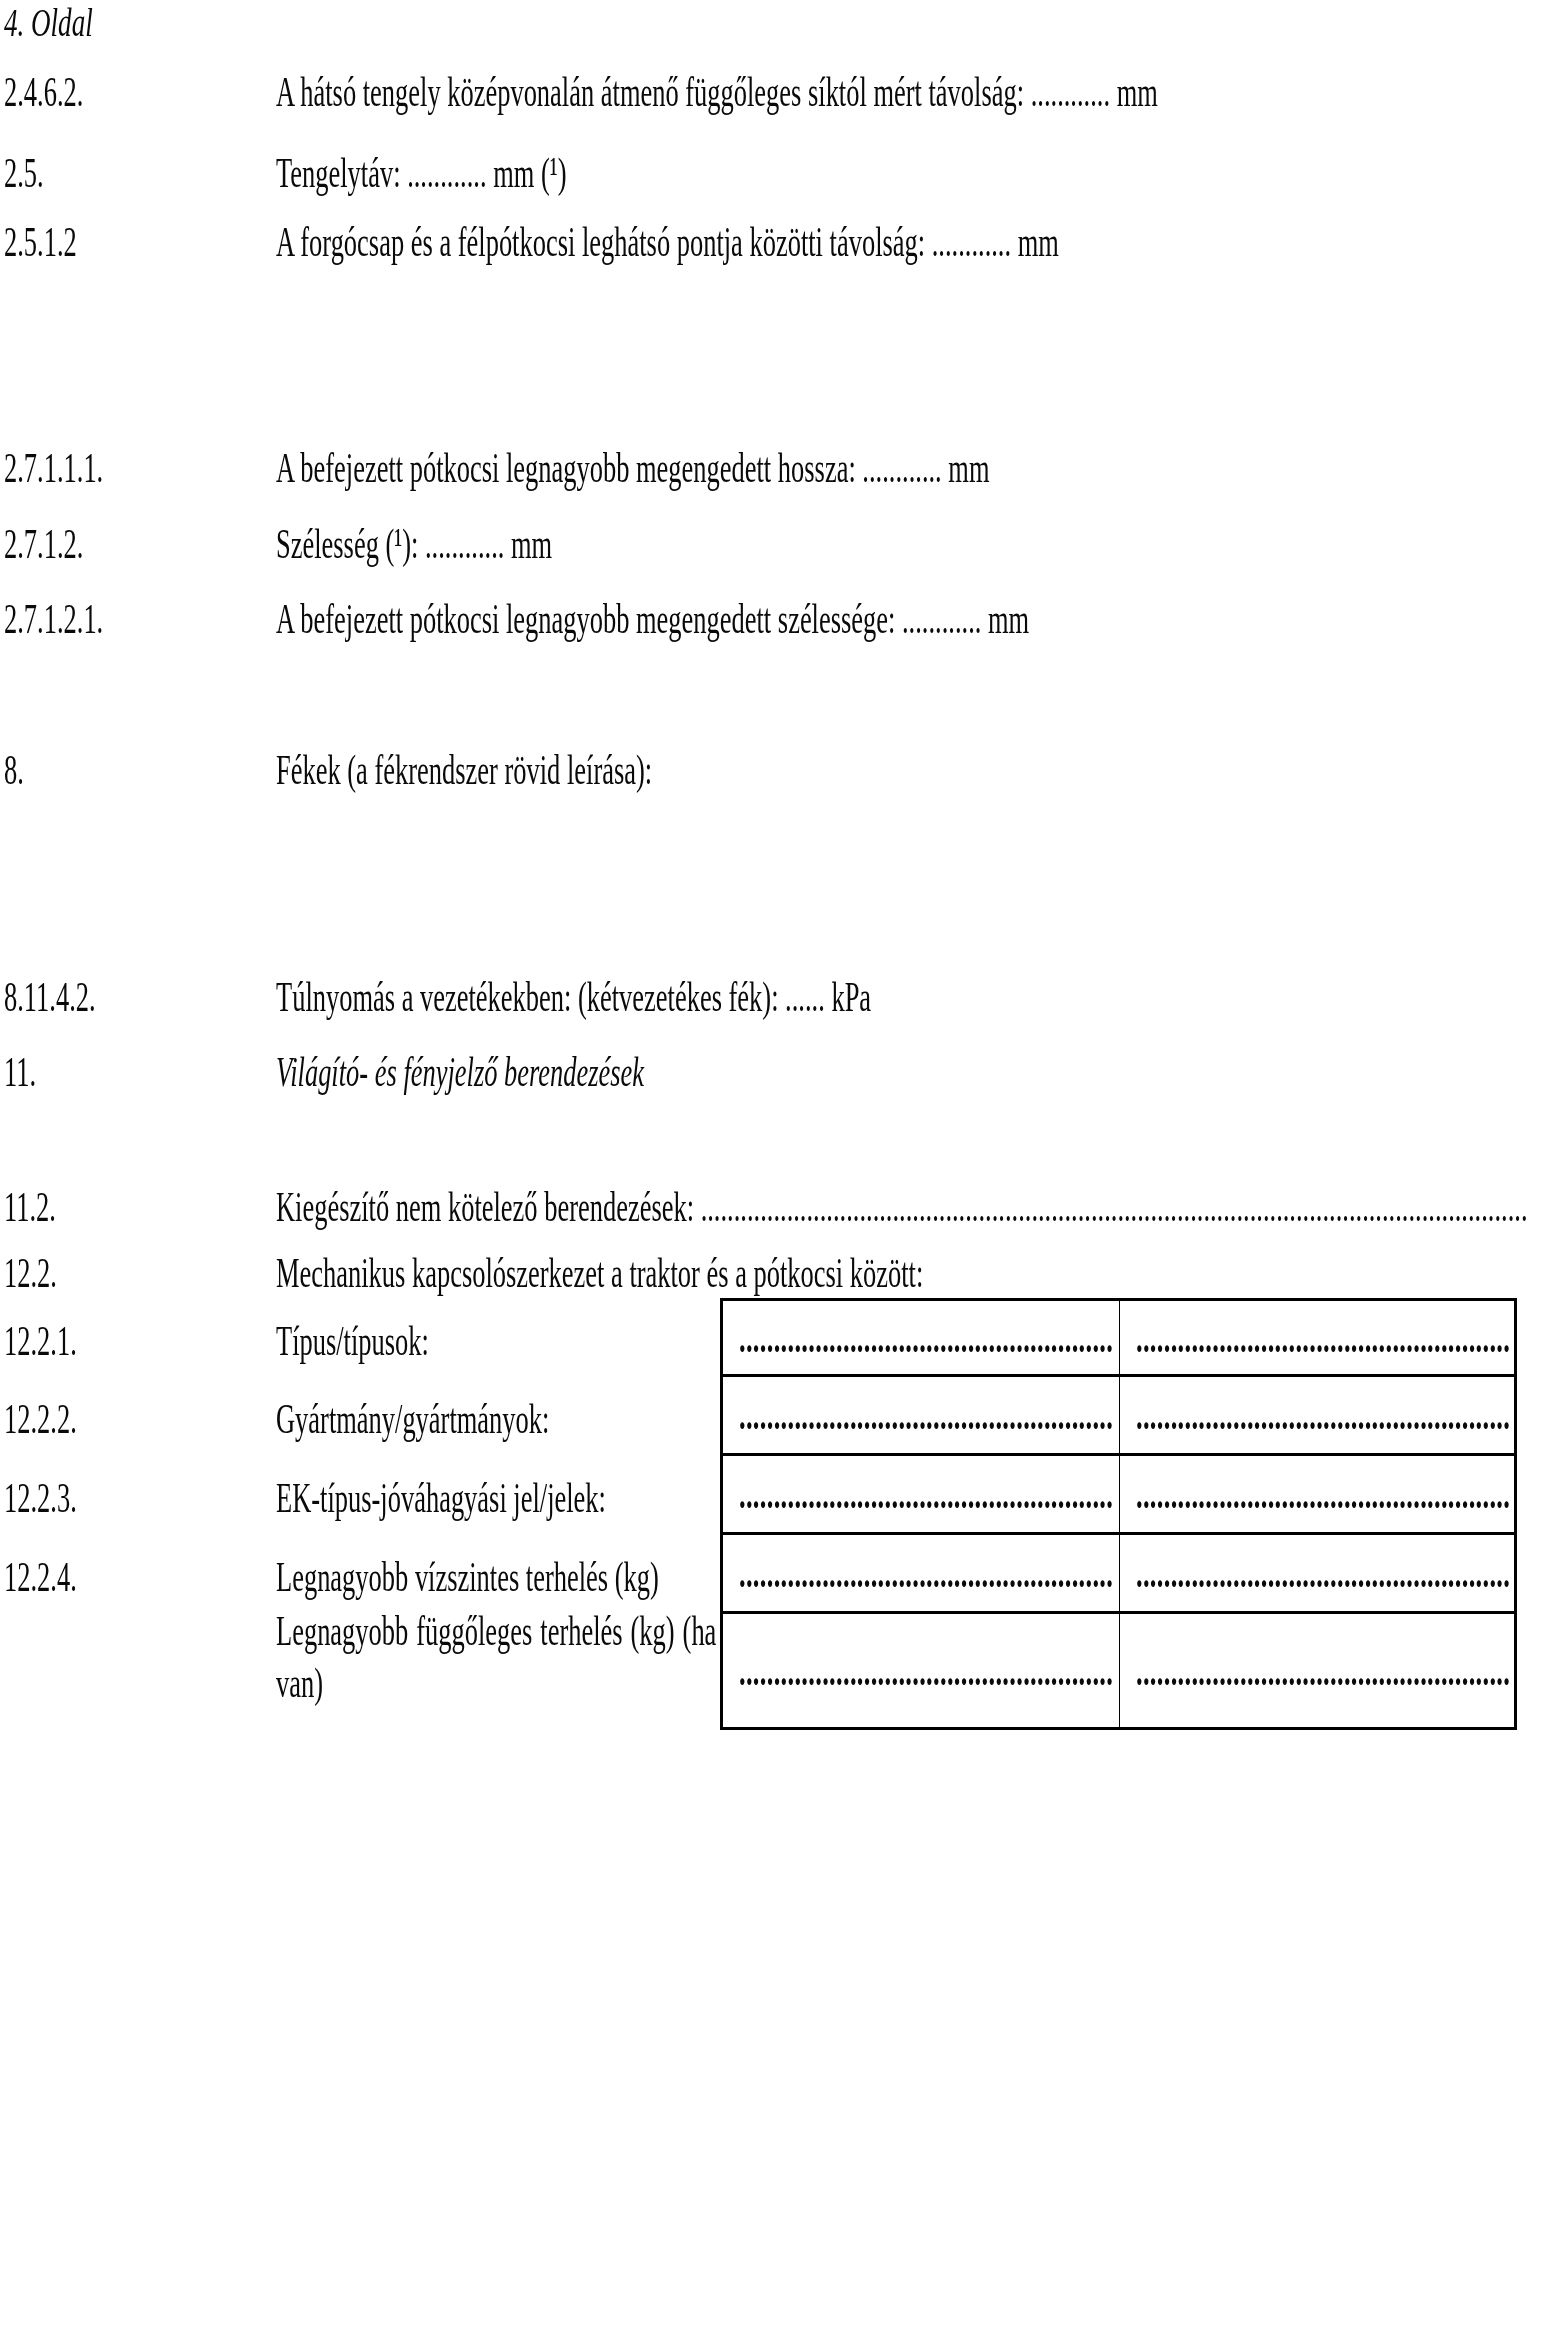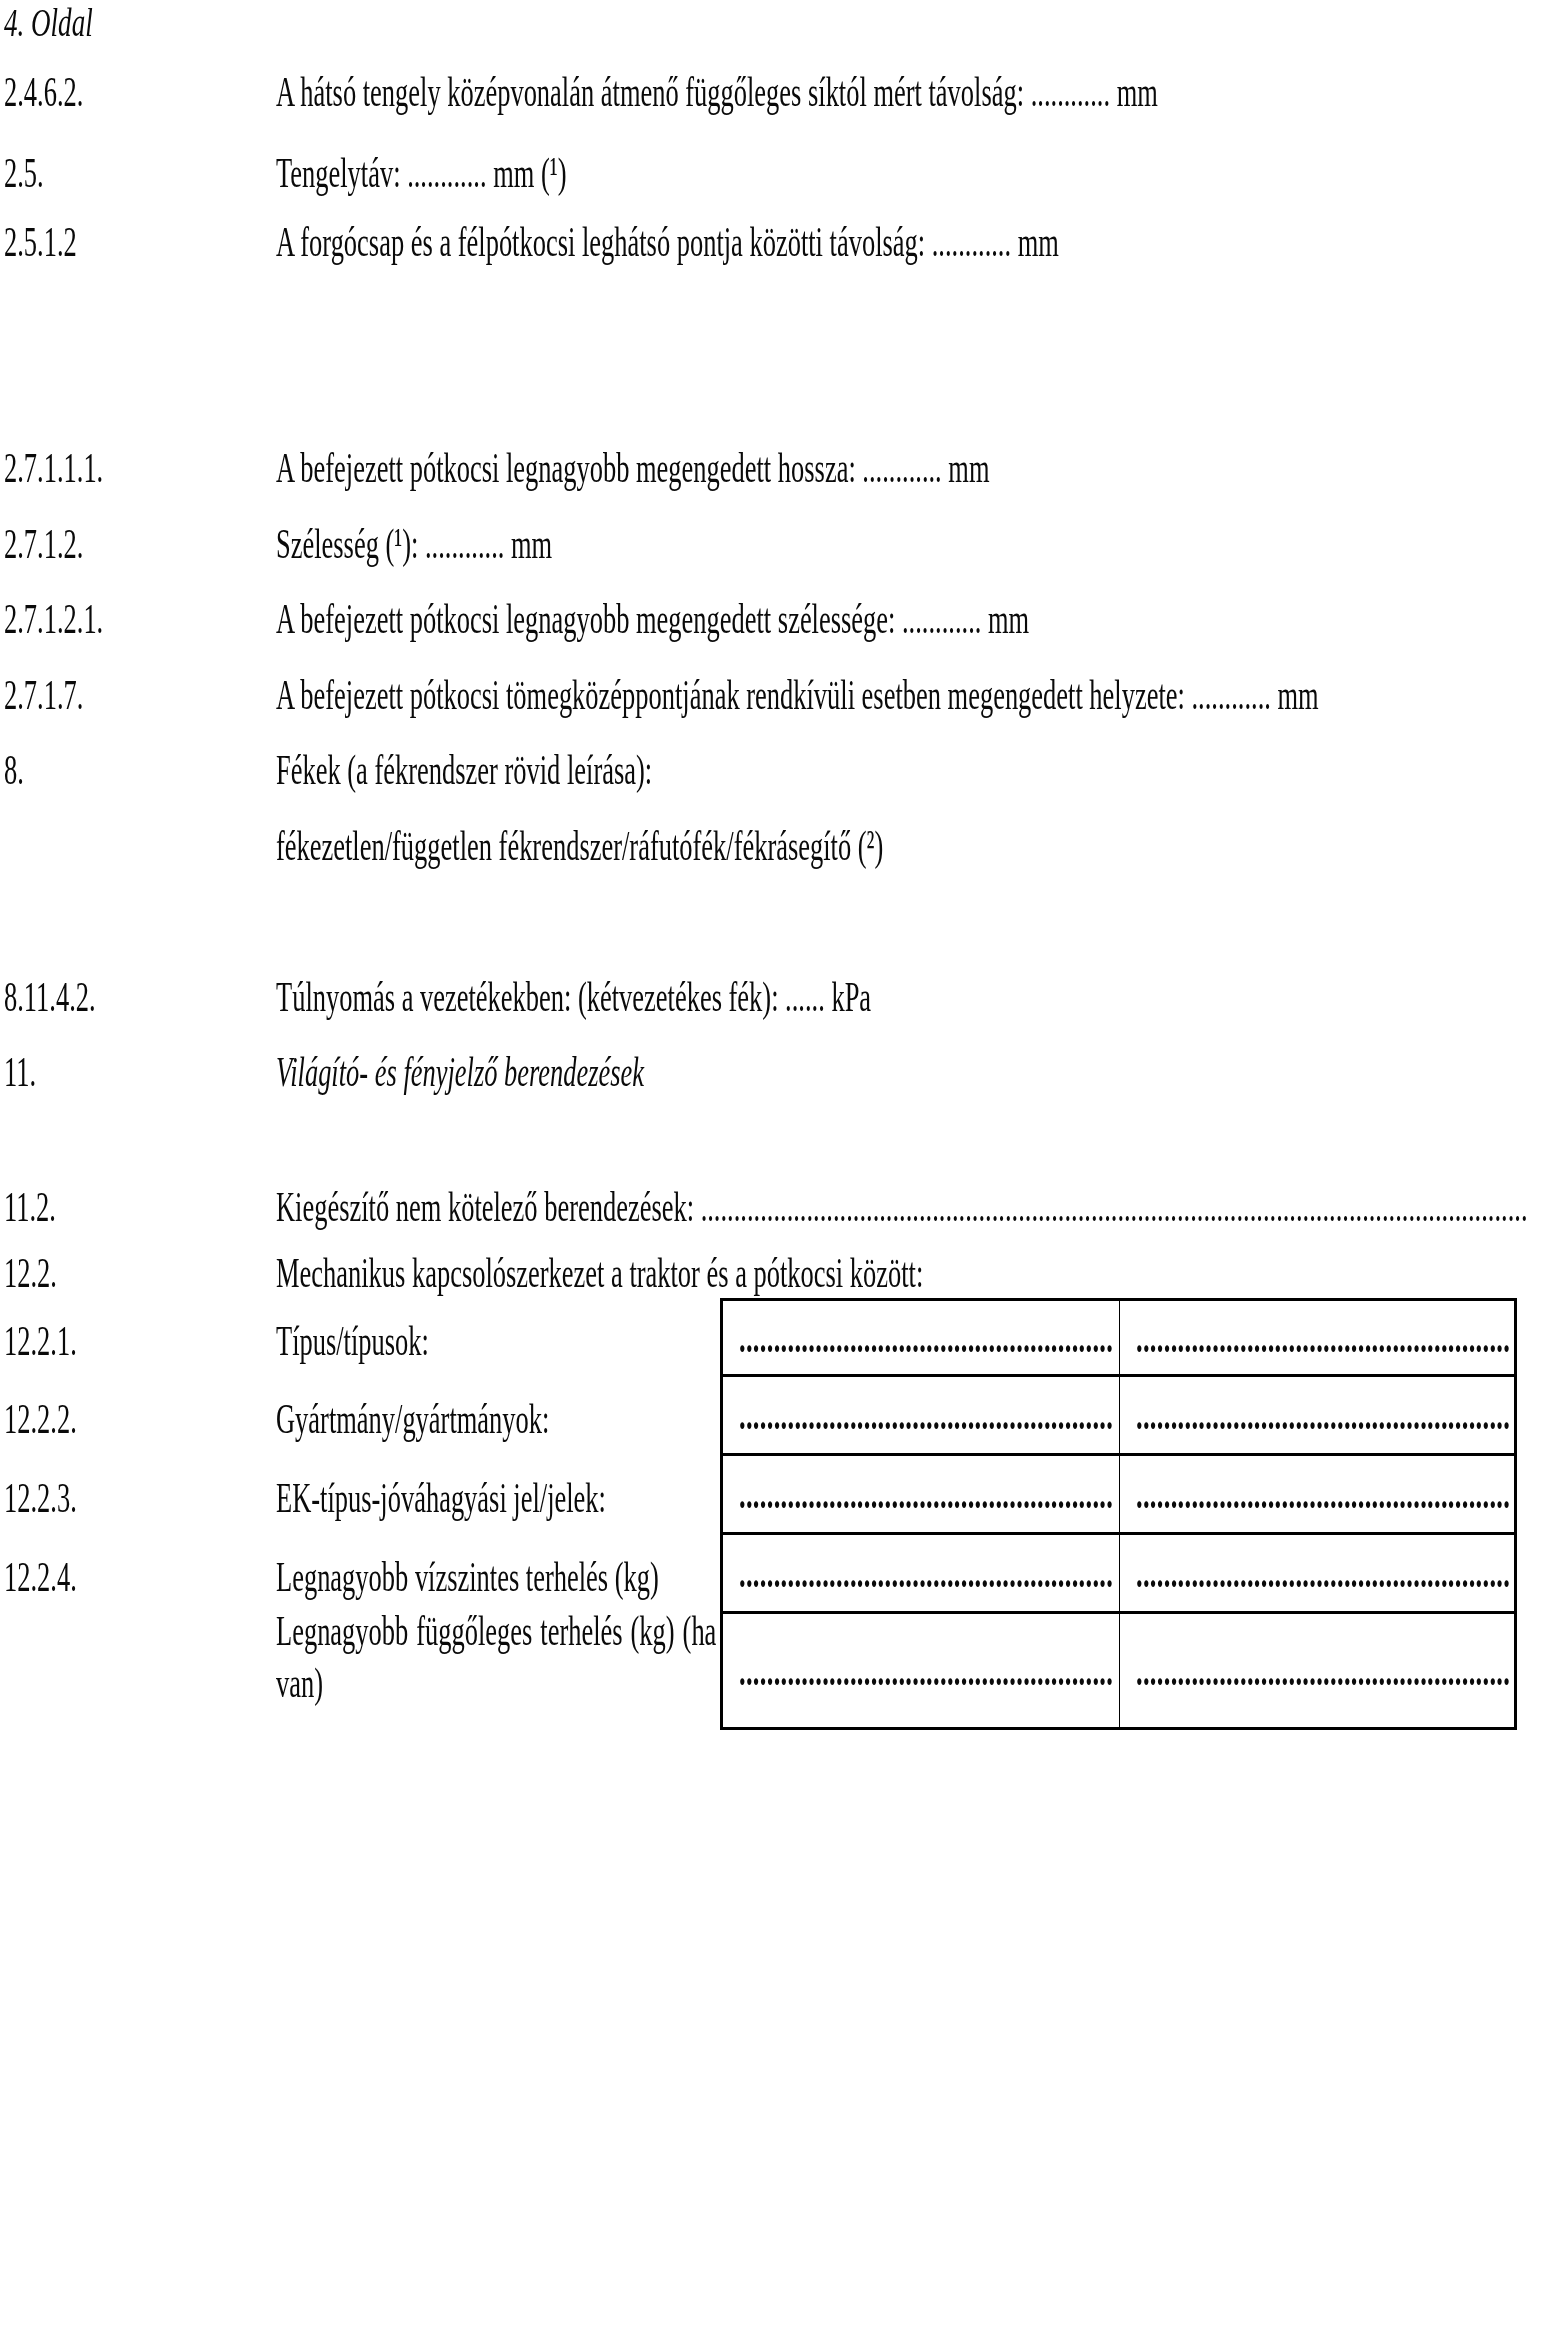--- a/index.html
+++ b/index.html
@@ -63,31 +63,23 @@
       <span class="txt">A befejezett pótkocsi legnagyobb megengedett hossza: ............ mm</span>
     </div>
   <div class="ln" style="top:517px">
       <span class="num">2.7.1.2.</span>
       <span class="txt">Szélesség (¹): ............ mm</span>
     </div>
   <div class="ln" style="top:592px">
       <span class="num">2.7.1.2.1.</span>
       <span class="txt">A befejezett pótkocsi legnagyobb megengedett szélessége: ............ mm</span>
     </div>
-  <div class="ln" style="top:668px">
-      <span class="num">2.7.1.7.</span>
-      <span class="txt">A befejezett pótkocsi tömegközéppontjának rendkívüli esetben megengedett helyzete: ............ mm</span>
-    </div>
   <div class="ln" style="top:743px">
       <span class="num">8.</span>
       <span class="txt">Fékek (a fékrendszer rövid leírása):</span>
-    </div>
-  <div class="ln" style="top:819px">
-      <span class="num"></span>
-      <span class="txt">fékezetlen/független fékrendszer/ráfutófék/fékrásegítő (²)</span>
     </div>
   <div class="ln" style="top:970px">
       <span class="num">8.11.4.2.</span>
       <span class="txt">Túlnyomás a vezetékekben: (kétvezetékes fék): ...... kPa</span>
     </div>
   <div class="ln" style="top:1045px">
       <span class="num">11.</span>
       <span class="txt it">Világító- és fényjelző berendezések</span>
     </div>
   <div class="ln" style="top:1180px">

